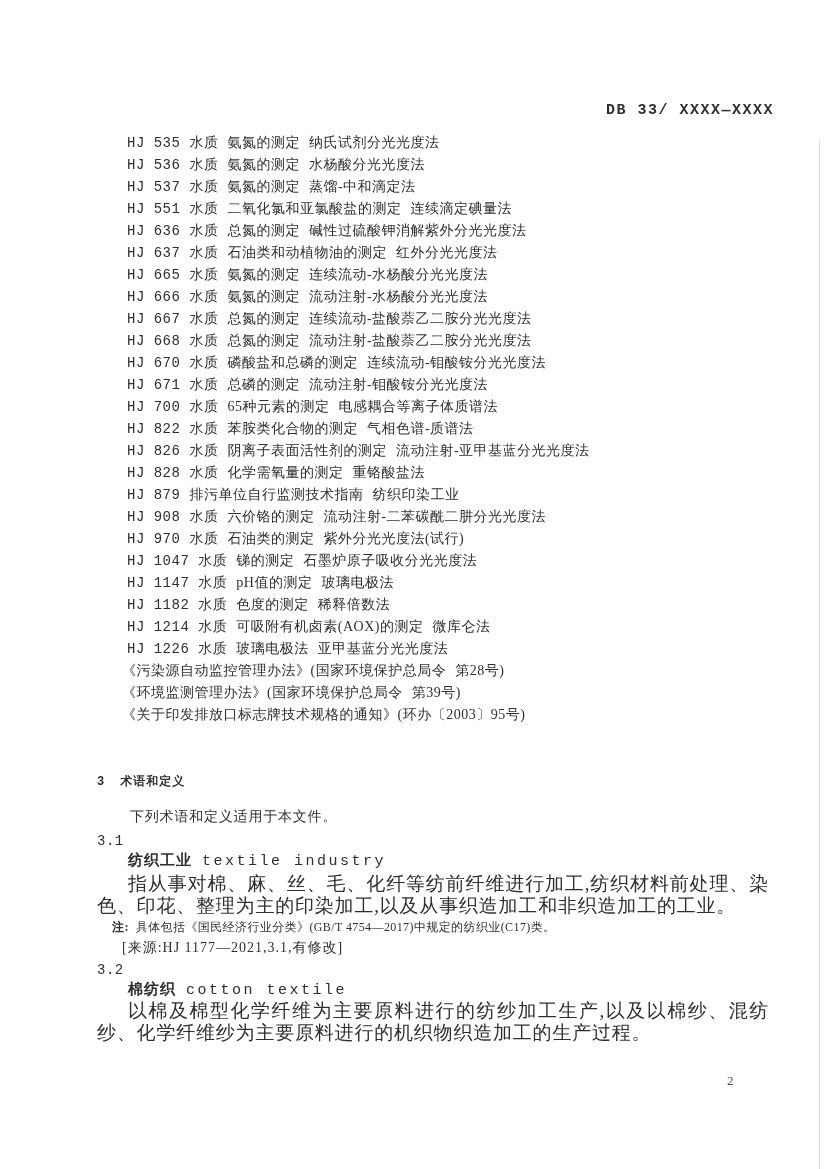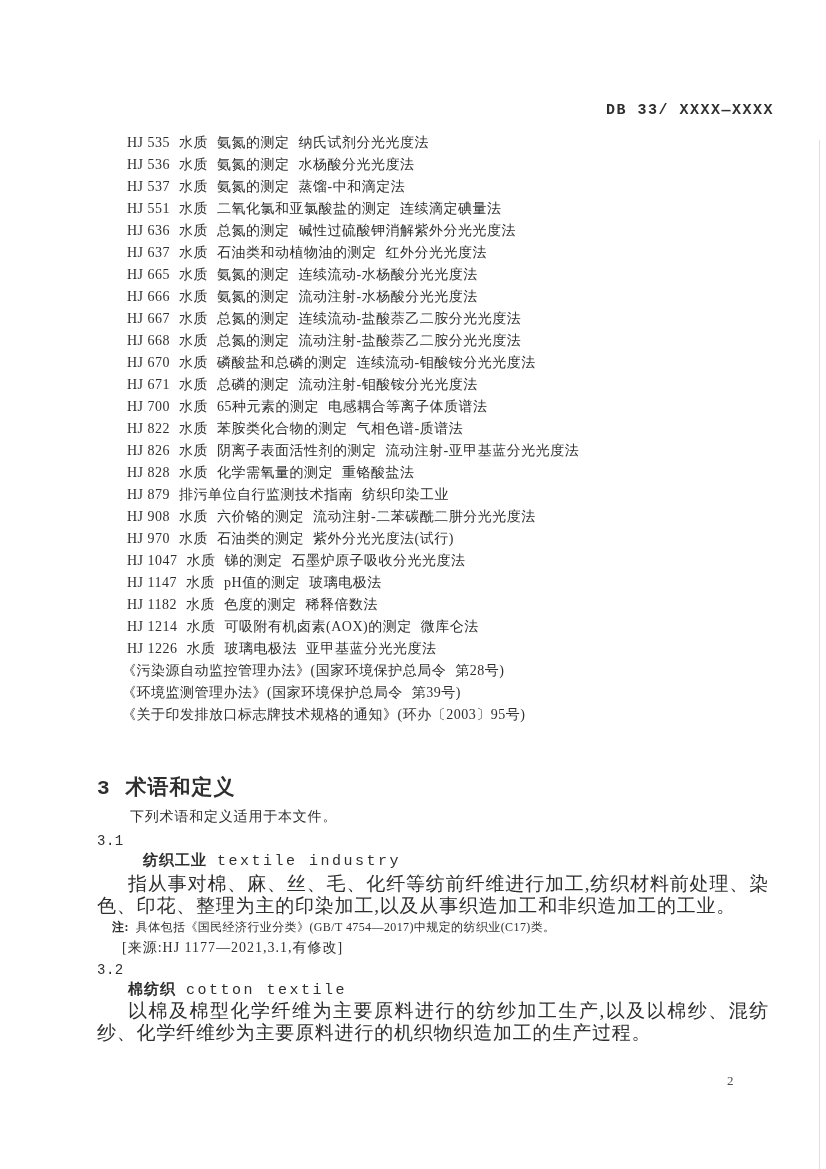--- a/index.html
+++ b/index.html
@@ -19,38 +19,38 @@
   }
   .std-list{
     position:absolute;top:132px;left:127px;
     font-size:14px;line-height:22px;
     letter-spacing:.5px;word-spacing:5px;
     white-space:nowrap;
   }
   .std-line{height:22px;}
   .std-code{
     display:inline-block;margin-right:9px;
-    font-family:Liberation Serif, serif;
+    font-family:Liberation Mono, monospace;
     letter-spacing:.5px;word-spacing:0;
   }
   .ref-line{height:22px;margin-left:-5px;}
   .sec-heading{
     position:absolute;top:773px;left:97px;
-    font-size:21px;font-weight:700;letter-spacing:1px;
+    font-size:12px;font-weight:700;letter-spacing:1px;
   }
   .sec-num{margin-right:15px;font-family:"Liberation Mono","DejaVu Sans Mono",monospace;}
   .intro{position:absolute;top:808px;left:130px;font-size:14px;letter-spacing:.8px;}
   .t-num{
     position:absolute;left:97px;font-size:14px;
     font-family:"Liberation Mono","DejaVu Sans Mono",monospace;letter-spacing:.5px;
   }
   #t31-num{top:833px;}
   #t32-num{top:962px;}
   .term-line{position:absolute;left:128px;white-space:nowrap;}
-  #t31-term{top:851px;margin-left:15px;}
+  #t31-term{top:851px;}
   #t32-term{top:980px;}
   .term-zh{font-weight:700;font-size:15px;letter-spacing:1px;margin-right:10px;}
   .term-en{
     font-family:"Liberation Mono","DejaVu Sans Mono",monospace;
     font-size:15px;letter-spacing:2.5px;
   }
   .def{
     position:absolute;left:97px;width:672px;
     font-size:19px;line-height:22.2px;letter-spacing:.8px;
     text-align:justify;text-indent:31px;

